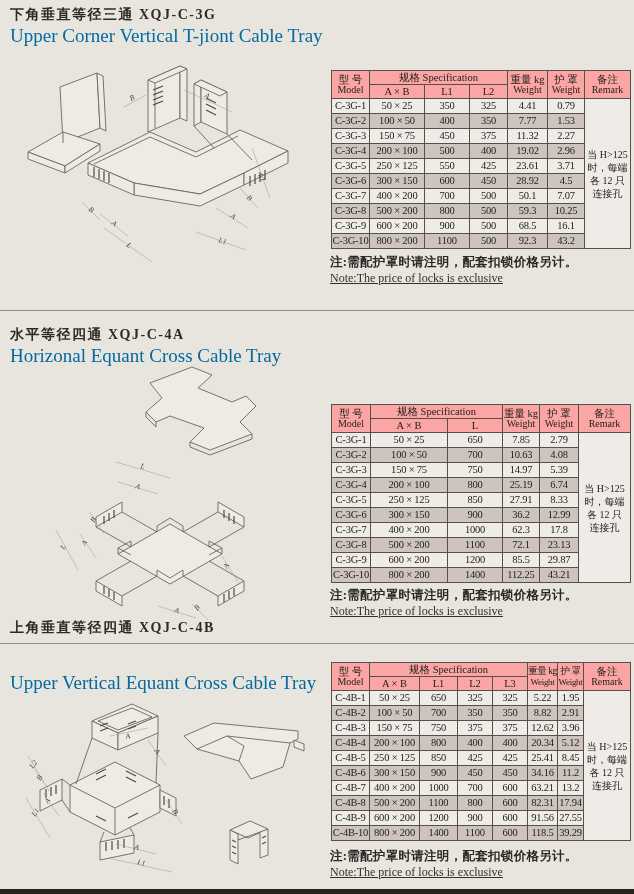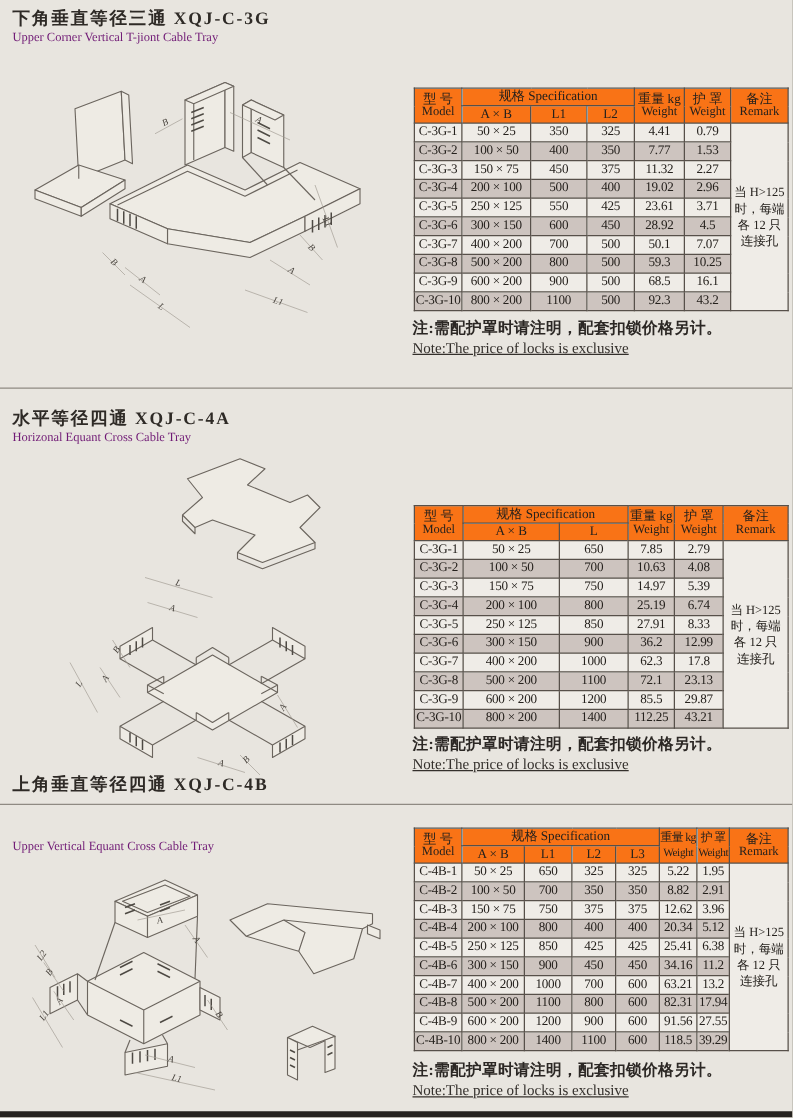--- a/index.html
+++ b/index.html
@@ -2,35 +2,35 @@
 <html><head>
 <meta charset="utf-8">
 <style>
   html,body{margin:0;padding:0;background:#b0aca4;}
   .page{
     position:relative;width:634px;height:894px;margin:0 auto;
     background:#e8e5df;overflow:hidden;
     font-family:"Liberation Serif","DejaVu Serif",serif;color:#25211d;
   }
   .title-zh{position:absolute;left:10px;font-size:14px;font-weight:600;letter-spacing:1.5px;color:#2e2a26;white-space:nowrap;}
-  .title-en{position:absolute;left:10px;font-size:10px;font-weight:500;color:#701a75;white-space:nowrap;}
+  .title-en{position:absolute;left:10px;font-size:19px;font-weight:500;color:#0369a1;white-space:nowrap;}
   .divider{position:absolute;left:0;width:634px;height:1px;background:#8f8a83;}
   .bottom-bar{position:absolute;left:0;bottom:0;width:634px;height:5px;background:#26231f;}
   .note-zh{position:absolute;left:330px;font-size:12.5px;font-weight:600;letter-spacing:.3px;color:#2b2724;white-space:nowrap;}
   .note-en{position:absolute;left:330px;font-size:12px;color:#34302c;white-space:nowrap;text-decoration:underline;}
 
   .spec-table{
     position:absolute;border-collapse:collapse;table-layout:fixed;width:299px;
     background:#efece7;border:1.5px solid #3d3834;
   }
   .spec-table th,.spec-table td{
     border:1px solid #57504a;text-align:center;vertical-align:middle;
     padding:0;font-weight:normal;overflow:hidden;white-space:nowrap;
   }
-  .spec-table thead th{background:#f97316;font-size:10.5px;height:13px;line-height:12px;}
+  .spec-table thead th{background:#fca5a5;font-size:10.5px;height:13px;line-height:12px;}
   .h2{display:block;font-size:10.5px;line-height:11px;}
   .h2en{display:block;font-size:10px;line-height:10px;}
   .tight .h2{font-size:9.5px;letter-spacing:-.5px;}
   .tight .h2en{font-size:9px;letter-spacing:-.3px;}
   .spec-table tbody td{font-size:10.5px;height:14px;line-height:14px;background:#efece7;letter-spacing:-.2px;}
   .spec-table tr.shade td{background:#cdc4bf;}
   .spec-table td.remark-cell{
     background:#efece7;white-space:pre-line;font-size:10px;line-height:13px;
     vertical-align:middle;padding:0 2px;letter-spacing:0;
   }
@@ -611,21 +611,21 @@
             <td>20.34</td>
             <td>5.12</td>
           </tr>
           <tr>
             <td>C-4B-5</td>
             <td>250 × 125</td>
             <td>850</td>
             <td>425</td>
             <td>425</td>
             <td>25.41</td>
-            <td>6.38</td>
+            <td>8.45</td>
           </tr>
           <tr class="shade">
             <td>C-4B-6</td>
             <td>300 × 150</td>
             <td>900</td>
             <td>450</td>
             <td>450</td>
             <td>34.16</td>
             <td>11.2</td>
           </tr>

